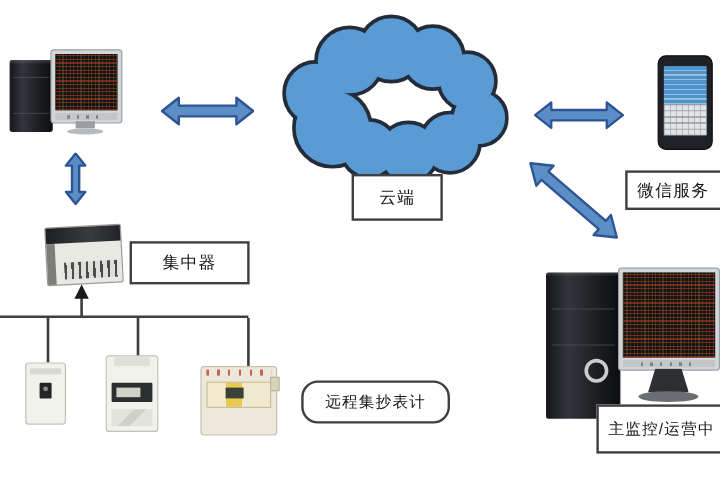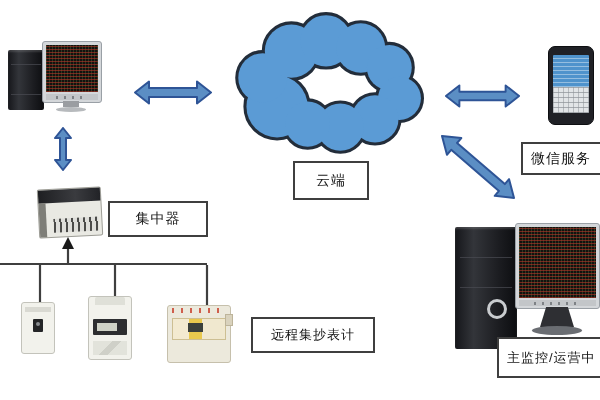--- a/index.html
+++ b/index.html
@@ -164,21 +164,21 @@
       <circle cx="100" cy="30" r="25"></circle>
     <circle cx="134" cy="37" r="24"></circle>
       <circle cx="162" cy="56" r="22"></circle>
     <circle cx="172" cy="86" r="21"></circle>
       <circle cx="148" cy="106" r="23"></circle>
     <circle cx="114" cy="114" r="23"></circle>
       <circle cx="82" cy="111" r="22"></circle>
   </g>
 </svg>
 
-<div class="label-box" style="left:293px;top:161px;width:76px;height:39px;">
+<div class="label-box" style="left:293px;top:145px;width:76px;height:39px;">
   <span>云端</span>
 </div>
 
 <svg class="abs" style="left:444px;top:83px;" width="77" height="26" viewBox="0 0 78 27">
   <polygon class="arrow-fill" points="1,13.5 15,2.5 15,9 63,9 63,2.5 77,13.5 63,24.5 63,18 15,18 15,24.5"></polygon>
 </svg>
 
 <svg class="abs" style="left:436px;top:128px;" width="84" height="78" viewBox="0 0 84 78">
   <g transform="translate(6,8) rotate(40.7)">
     <polygon class="arrow-fill" points="0,0 16,-11 16,-4.5 79,-4.5 79,-11 95,0 79,11 79,4.5 16,4.5 16,11"></polygon>
@@ -217,21 +217,21 @@
 </div>
 
 <div class="meter meter3" style="left:167px;top:305px;width:62px;height:56px;">
   <div class="meter3-ticks"></div>
   <div class="meter3-strip">
     <div class="meter3-display"></div>
   </div>
   <div class="meter3-tab"></div>
 </div>
 
-<div class="label-box" style="left:251px;top:317px;width:124px;height:36px;font-size:13px;">
+<div class="label-box" style="left:251px;top:317px;width:124px;height:36px;font-size:13px;border-radius:14px;">
   <span>远程集抄表计</span>
 </div>
 
 <div class="abs" style="left:450px;top:220px;width:150px;height:120px;">
   <div class="tower" style="left:5px;top:7px;width:62px;height:122px;">
     <div class="seam" style="top:30px;"></div>
     <div class="seam" style="top:60px;"></div>
     <div class="btn-circle" style="left:32px;top:72px;"></div>
   </div>
   <div class="monitor" style="left:65px;top:3px;width:83px;height:84px;">

